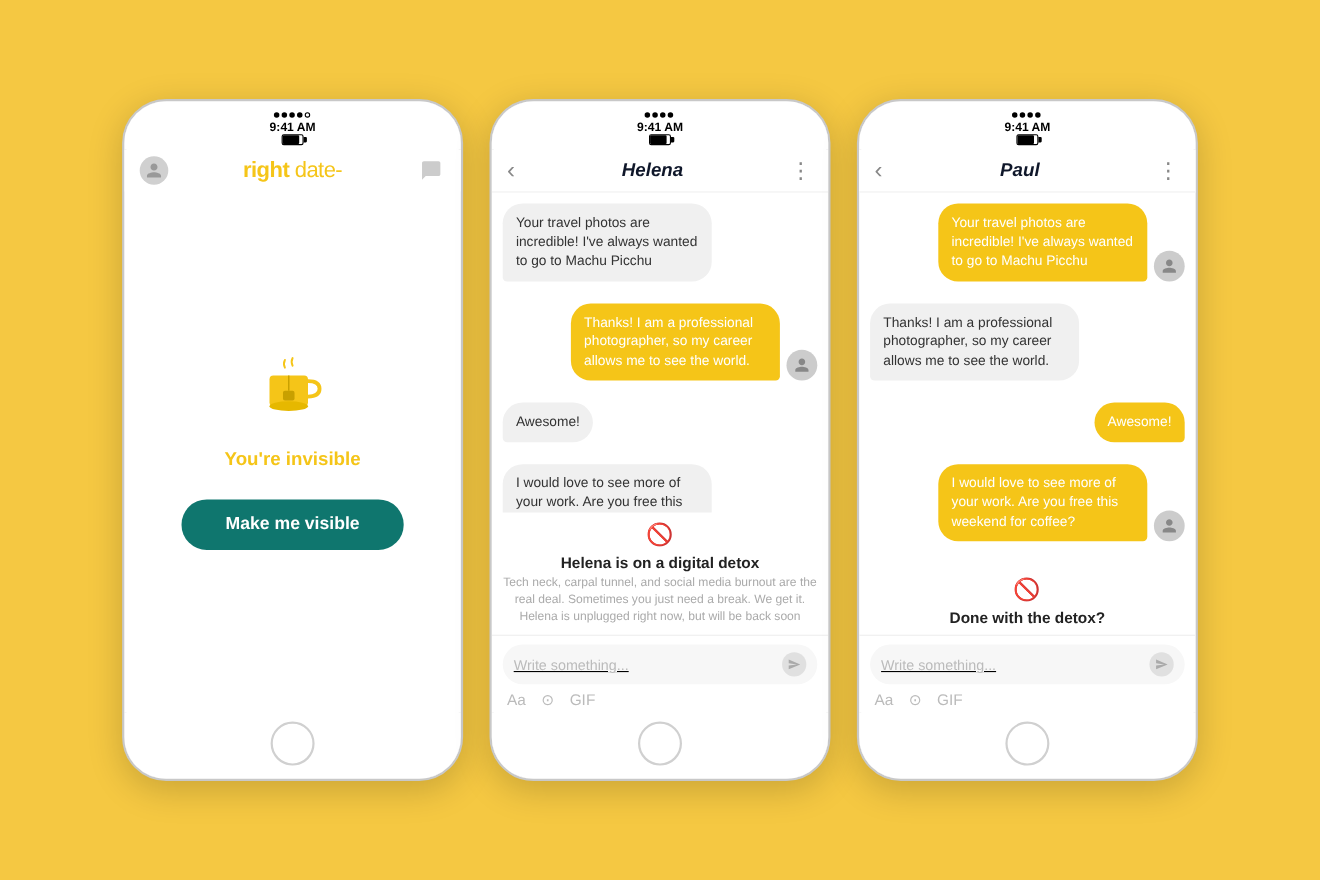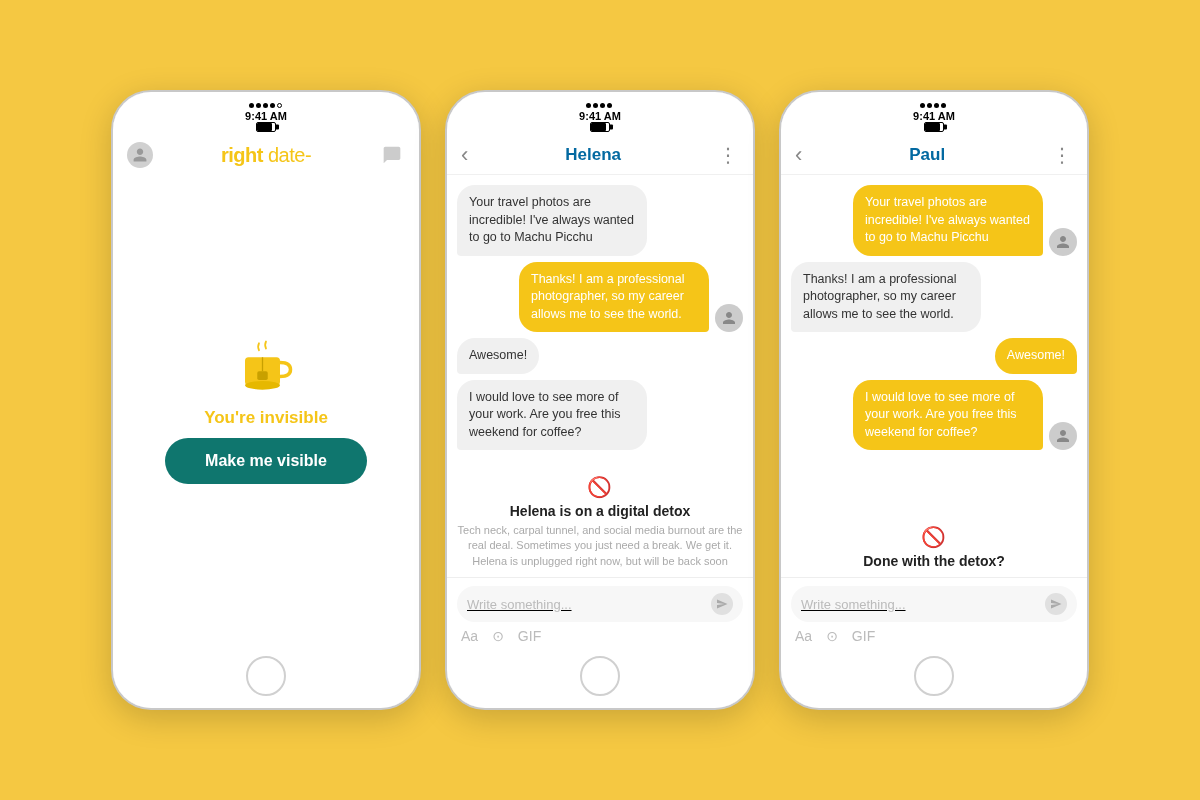--- a/index.html
+++ b/index.html
@@ -153,21 +153,21 @@
     .chat-icon { width: 26px; height: 26px; display: flex; align-items: center; justify-content: center; }
     .chat-icon svg { width: 20px; height: 20px; fill: #ccc; }
 
     .invisible-content {
       flex: 1;
       display: flex;
       flex-direction: column;
       align-items: center;
       justify-content: center;
       padding: 20px;
-      gap: 0;
+      gap: 16px;
     }
     .invisible-title {
       color: #F5C518;
       font-size: 17px;
       font-weight: 600;
       text-align: center;
     }
     .invisible-subtitle {
       color: #aaa;
       font-size: 13px;
@@ -197,36 +197,37 @@
       flex-shrink: 0;
     }
     .chat-header-back {
       font-size: 22px;
       color: #888;
       cursor: pointer;
     }
     .chat-header-name {
       font-size: 17px;
       font-weight: 600;
-      color: #0369a1;
+      color: #0f172a;
+      font-style: italic;
     }
     .chat-header-menu {
       font-size: 20px;
       color: #888;
       cursor: pointer;
       letter-spacing: 1px;
     }
 
     .messages-area {
       flex: 1;
       overflow: hidden;
       padding: 10px 10px 6px;
       display: flex;
       flex-direction: column;
-      gap: 6px;
+      gap: 20px;
     }
 
     .msg-row {
       display: flex;
       align-items: flex-end;
       gap: 6px;
     }
     .msg-row.sent {
       justify-content: flex-end;
     }

